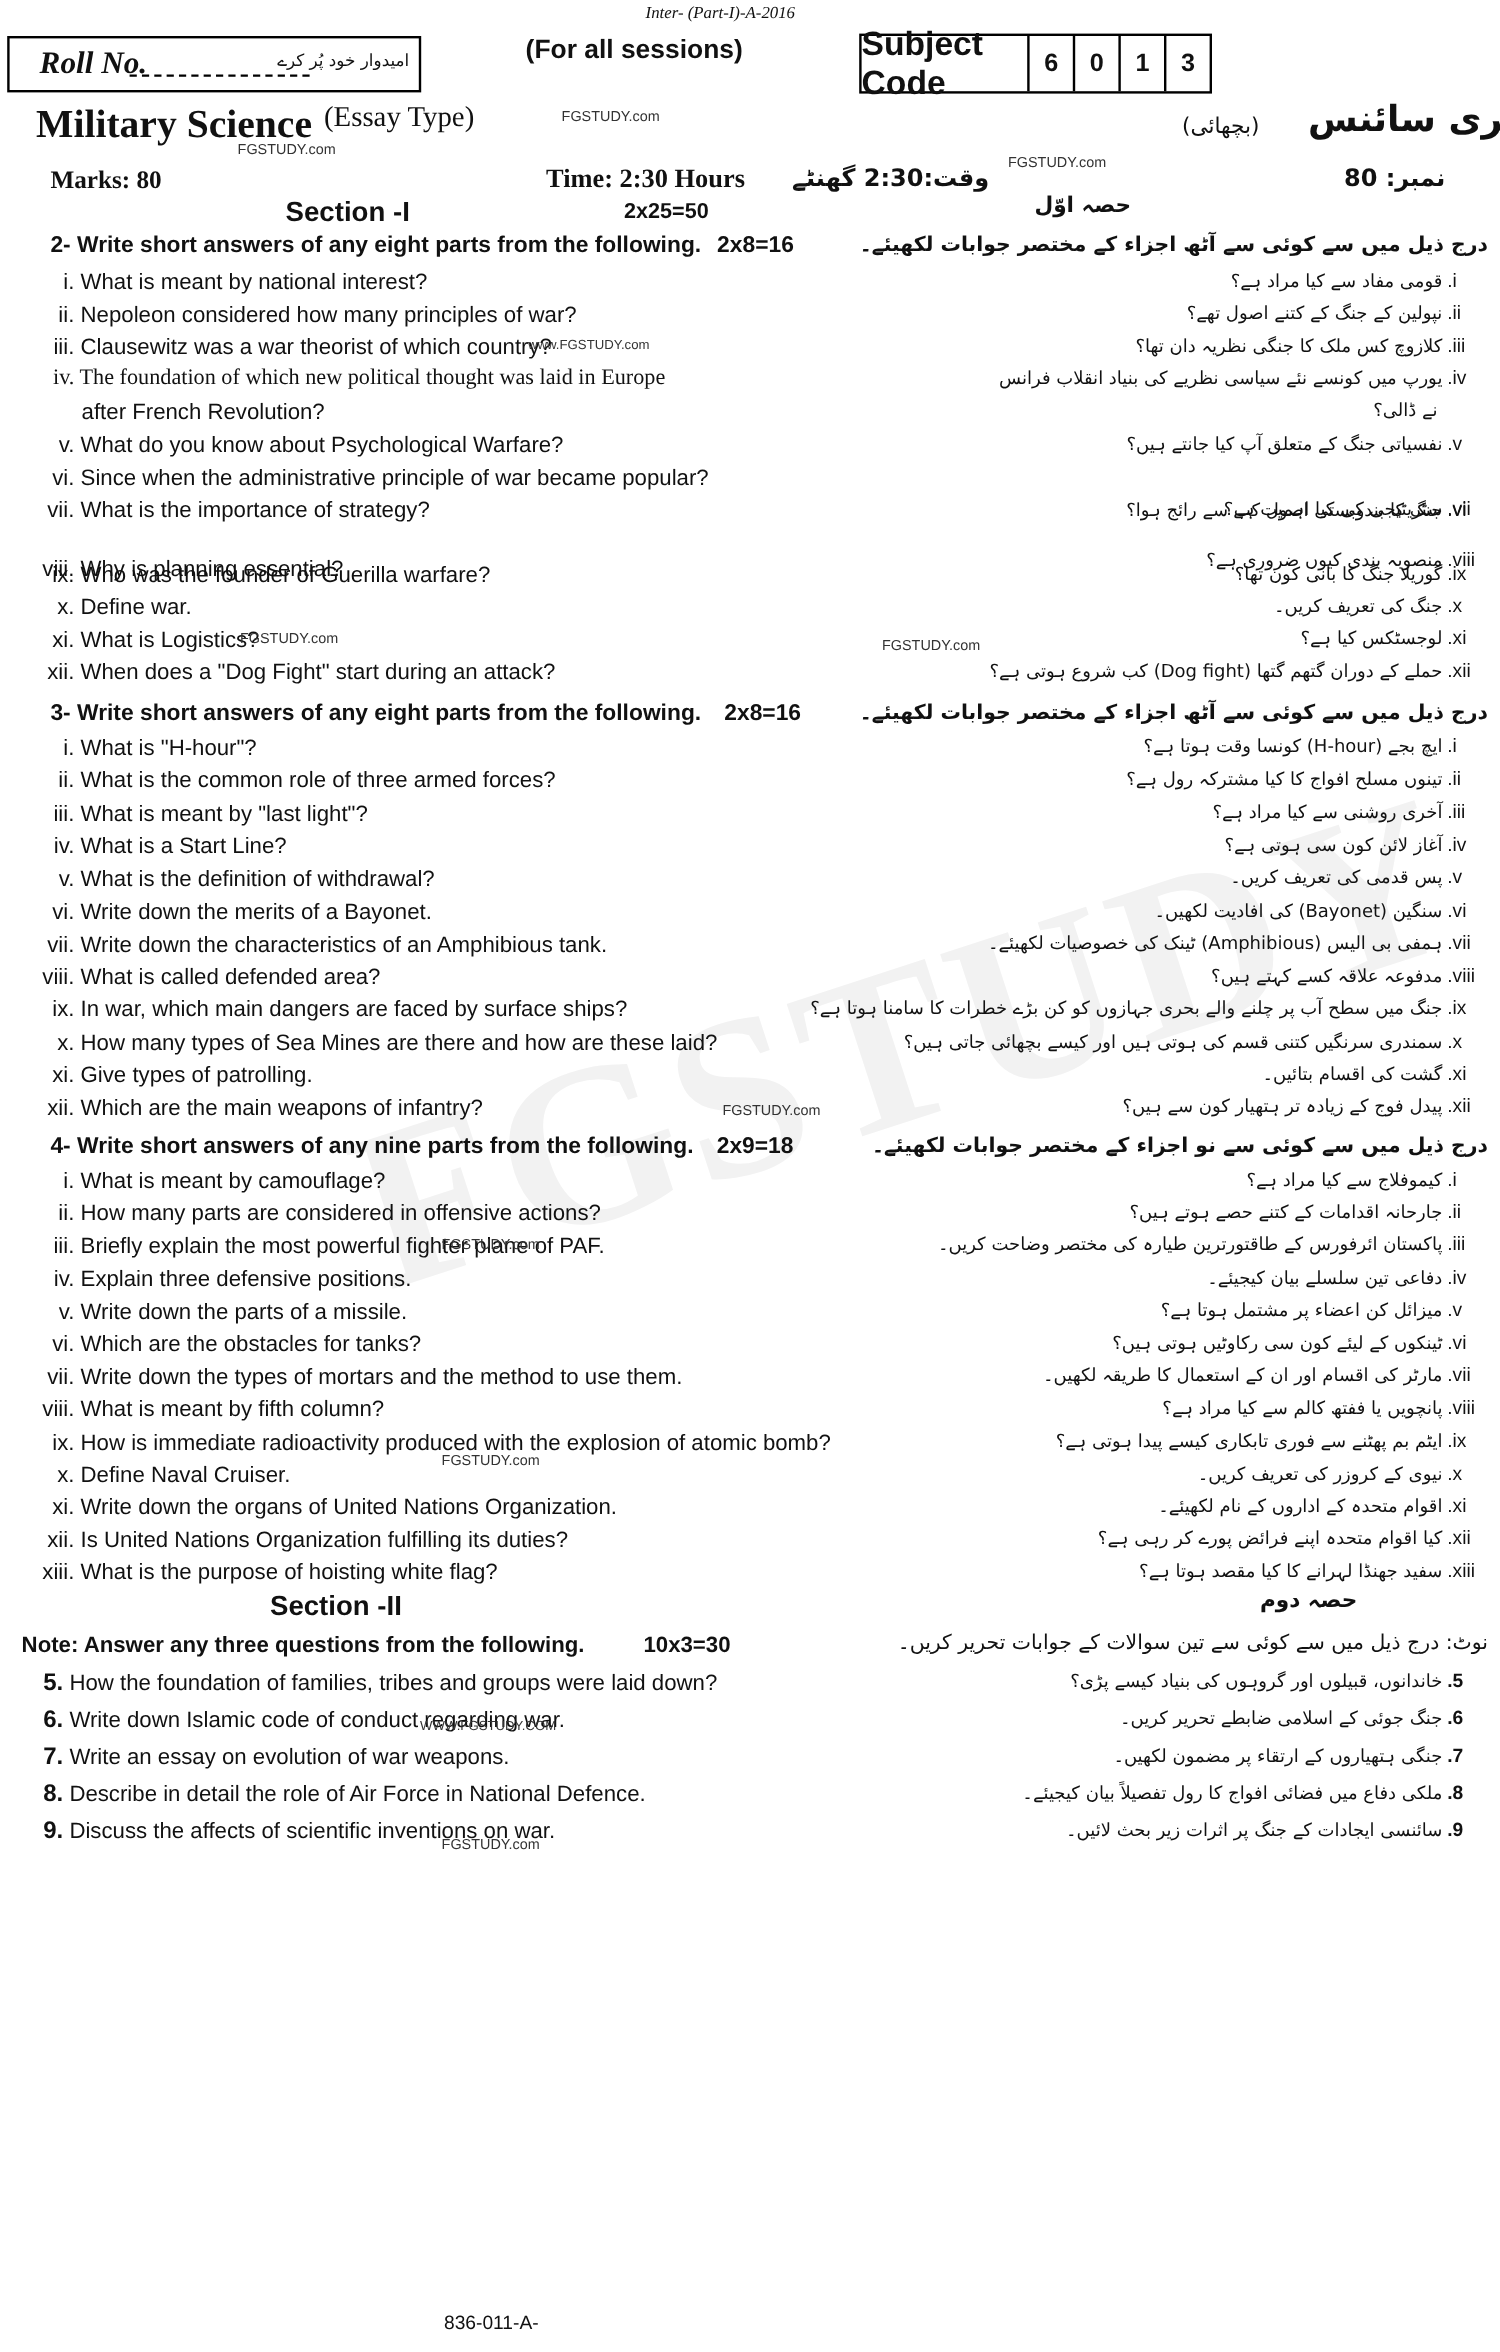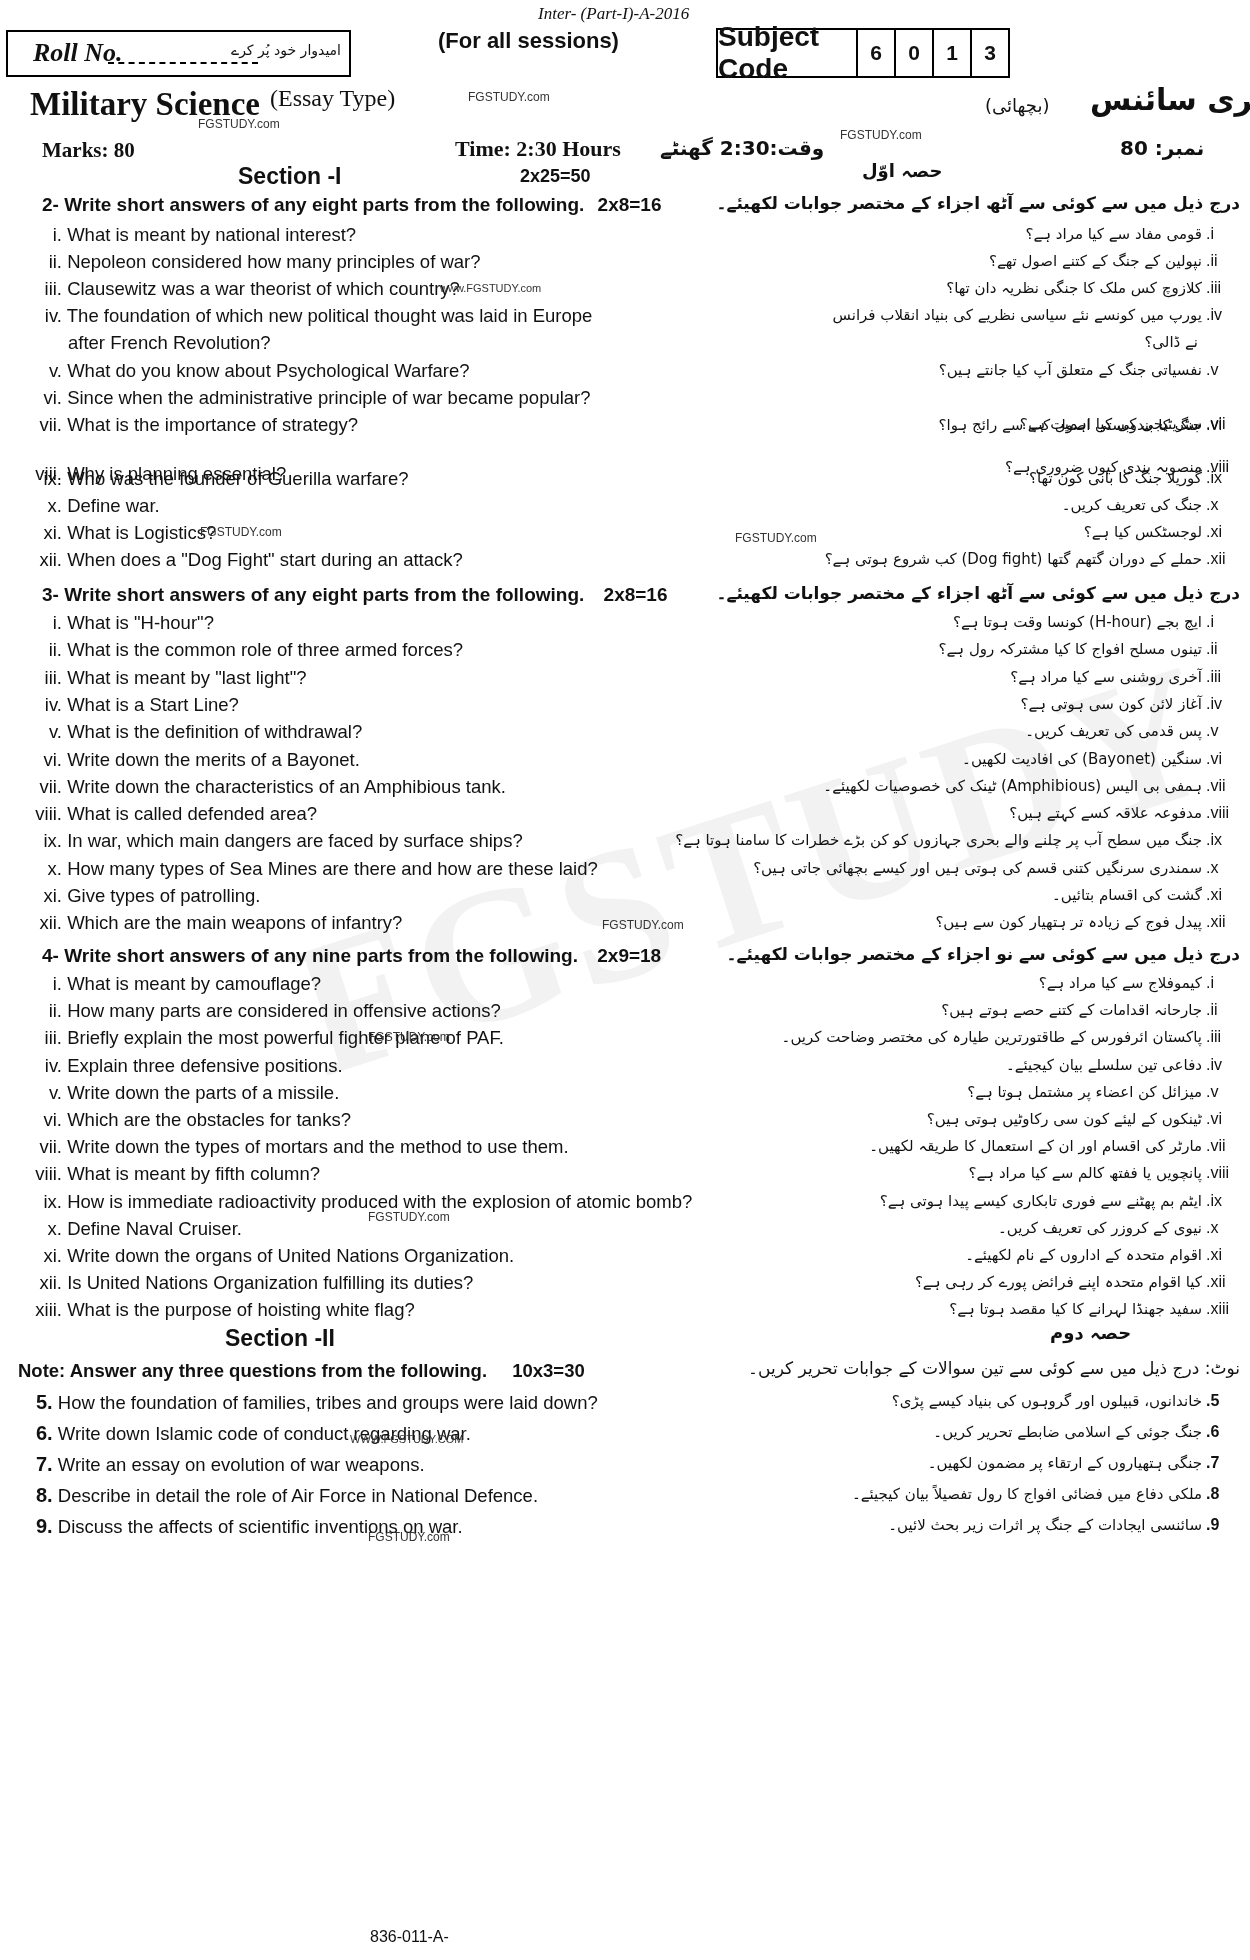--- a/index.html
+++ b/index.html
@@ -22,21 +22,21 @@
   .urdu-line { position:absolute; right:0; width:560px; text-align:right; font-size:15px; white-space:nowrap; }
   .urdu-line .rn { font-family:"Liberation Sans", sans-serif; font-size:16px; display:inline-block; width:30px; text-align:left; margin-left:4px; }
   .essay-num { font-weight:bold; font-size:20px; }
   .bg-wm { position:absolute; left:280px; top:760px; font-family:"Liberation Serif", serif; font-size:190px; font-weight:bold; color:#f2f2f2; transform:rotate(-18deg); letter-spacing:6px; }
 </style>
 </head>
 <body>
 
 <div class="bg-wm">FGSTUDY</div>
 
-<div class="abs serif" style="left:538px;top:4px;font-size:17px;font-style:italic;">Inter- (Part-I)-A-2016</div>
+<div class="abs serif" style="left:538px;top:4px;font-size:14px;font-style:italic;">Inter- (Part-I)-A-2016</div>
 
 <div class="roll-box">
   <span class="roll-label">Roll No.</span>
   <span class="roll-line"></span>
   <span class="roll-urdu urdu">امیدوار خود پُر کرے</span>
 </div>
 
 <div class="abs" style="left:438px;top:28px;font-size:22px;font-weight:bold;">(For all sessions)</div>
 
 <div class="code-box">
@@ -72,21 +72,21 @@
 </div>
 <div class="abs urdu" style="right:10px;top:193px;font-size:17px;font-weight:bold;">درج ذیل میں سے کوئی سے آٹھ اجزاء کے مختصر جوابات لکھیئے۔</div>
 
 <div id="q2-parts">
     <div class="qline" style="left: 28px; top: 224px;"><span class="num" style="width:34px;">i.</span> <span>What is meant by national interest?</span></div>
     <div class="urdu-line urdu" style="top: 225px; right: 14px;"><span class="rn">i.</span><span>قومی مفاد سے کیا مراد ہے؟</span></div>
     <div class="qline" style="left: 28px; top: 251.1px;"><span class="num" style="width:34px;">ii.</span> <span>Nepoleon considered how many principles of war?</span></div>
     <div class="urdu-line urdu" style="top: 252.1px; right: 14px;"><span class="rn">ii.</span><span>نپولین کے جنگ کے کتنے اصول تھے؟</span></div>
     <div class="qline" style="left: 28px; top: 278.2px;"><span class="num" style="width:34px;">iii.</span> <span>Clausewitz was a war theorist of which country?</span></div>
     <div class="urdu-line urdu" style="top: 279.2px; right: 14px;"><span class="rn">iii.</span><span>کلازوچ کس ملک کا جنگی نظریہ دان تھا؟</span></div>
-    <div class="qline" style="left: 28px; top: 305.3px;"><span class="num" style="width:34px;">iv.</span> <span>The foundation of which new political thought was laid in Europe</span></div>
+    <div class="qline" style="left: 28px; top: 305.3px; font-family: Liberation Serif, serif;"><span class="num" style="width:34px;">iv.</span> <span>The foundation of which new political thought was laid in Europe</span></div>
     <div class="urdu-line urdu" style="top: 306.3px; right: 14px;"><span class="rn">iv.</span><span>یورپ میں کونسے نئے سیاسی نظریے کی بنیاد انقلاب فرانس</span></div>
     <div class="qline" style="left: 68px; top: 332.4px;">after French Revolution?</div>
     <div class="urdu-line urdu" style="top: 333.4px; right: 52px;">نے ڈالی؟</div>
     <div class="qline" style="left: 28px; top: 359.5px;"><span class="num" style="width:34px;">v.</span> <span>What do you know about Psychological Warfare?</span></div>
     <div class="urdu-line urdu" style="top: 360.5px; right: 14px;"><span class="rn">v.</span><span>نفسیاتی جنگ کے متعلق آپ کیا جانتے ہیں؟</span></div>
     <div class="qline" style="left: 28px; top: 386.6px;"><span class="num" style="width:34px;">vi.</span> <span>Since when the administrative principle of war became popular?</span></div>
     <div class="urdu-line urdu" style="top: 387.6px; right: 14px; margin-top: 28px;"><span class="rn">vi.</span><span>جنگ کا بندوبستی اصول کب سے رائج ہوا؟</span></div>
     <div class="qline" style="left: 28px; top: 413.7px;"><span class="num" style="width:34px;">vii.</span> <span>What is the importance of strategy?</span></div>
     <div class="urdu-line urdu" style="top: 414.7px; right: 14px;"><span class="rn">vii.</span><span>سٹریٹیجی کی کیا اہمیت ہے؟</span></div>
     <div class="qline" style="left: 28px; top: 463px;"><span class="num" style="width:34px;">viii.</span> <span>Why is planning essential?</span></div>
@@ -167,21 +167,21 @@
     <div class="urdu-line urdu" style="top: 1273.2px; right: 14px;"><span class="rn">xii.</span><span>کیا اقوام متحدہ اپنے فرائض پورے کر رہی ہے؟</span></div>
     <div class="qline" style="left: 28px; top: 1299.4px;"><span class="num" style="width:34px;">xiii.</span> <span>What is the purpose of hoisting white flag?</span></div>
     <div class="urdu-line urdu" style="top: 1300.4px; right: 14px;"><span class="rn">xiii.</span><span>سفید جھنڈا لہرانے کا کیا مقصد ہوتا ہے؟</span></div>
   </div>
 
 <div class="abs" style="left:225px;top:1325px;font-size:23px;font-weight:bold;">Section -II</div>
 <div class="abs urdu" style="left:1050px;top:1322px;font-size:18px;font-weight:bold;">حصہ دوم</div>
 
 <div class="qhead" style="left:18px;top:1360px;font-size:18.5px;">
   <span>Note: Answer any three questions from the following.</span>
-  <span style="margin-left:20px;">10x3=30</span>
+  <span style="margin-left:44px;">10x3=30</span>
 </div>
 <div class="abs urdu" style="right:10px;top:1358px;font-size:17px;font-weight:normal;">نوٹ: درج ذیل میں سے کوئی سے تین سوالات کے جوابات تحریر کریں۔</div>
 
 <div id="essay-list">
     <div class="qline" style="left: 36px; top: 1391px;"><span class="essay-num">5.</span> <span>How the foundation of families, tribes and groups were laid down?</span></div>
     <div class="urdu-line urdu" style="top: 1392px; right: 14px;"><span class="rn essay-num">5.</span><span>خاندانوں، قبیلوں اور گروہوں کی بنیاد کیسے پڑی؟</span></div>
     <div class="qline" style="left: 36px; top: 1422px;"><span class="essay-num">6.</span> <span>Write down Islamic code of conduct regarding war.</span></div>
     <div class="urdu-line urdu" style="top: 1423px; right: 14px;"><span class="rn essay-num">6.</span><span>جنگ جوئی کے اسلامی ضابطے تحریر کریں۔</span></div>
     <div class="qline" style="left: 36px; top: 1453px;"><span class="essay-num">7.</span> <span>Write an essay on evolution of war weapons.</span></div>
     <div class="urdu-line urdu" style="top: 1454px; right: 14px;"><span class="rn essay-num">7.</span><span>جنگی ہتھیاروں کے ارتقاء پر مضمون لکھیں۔</span></div>

